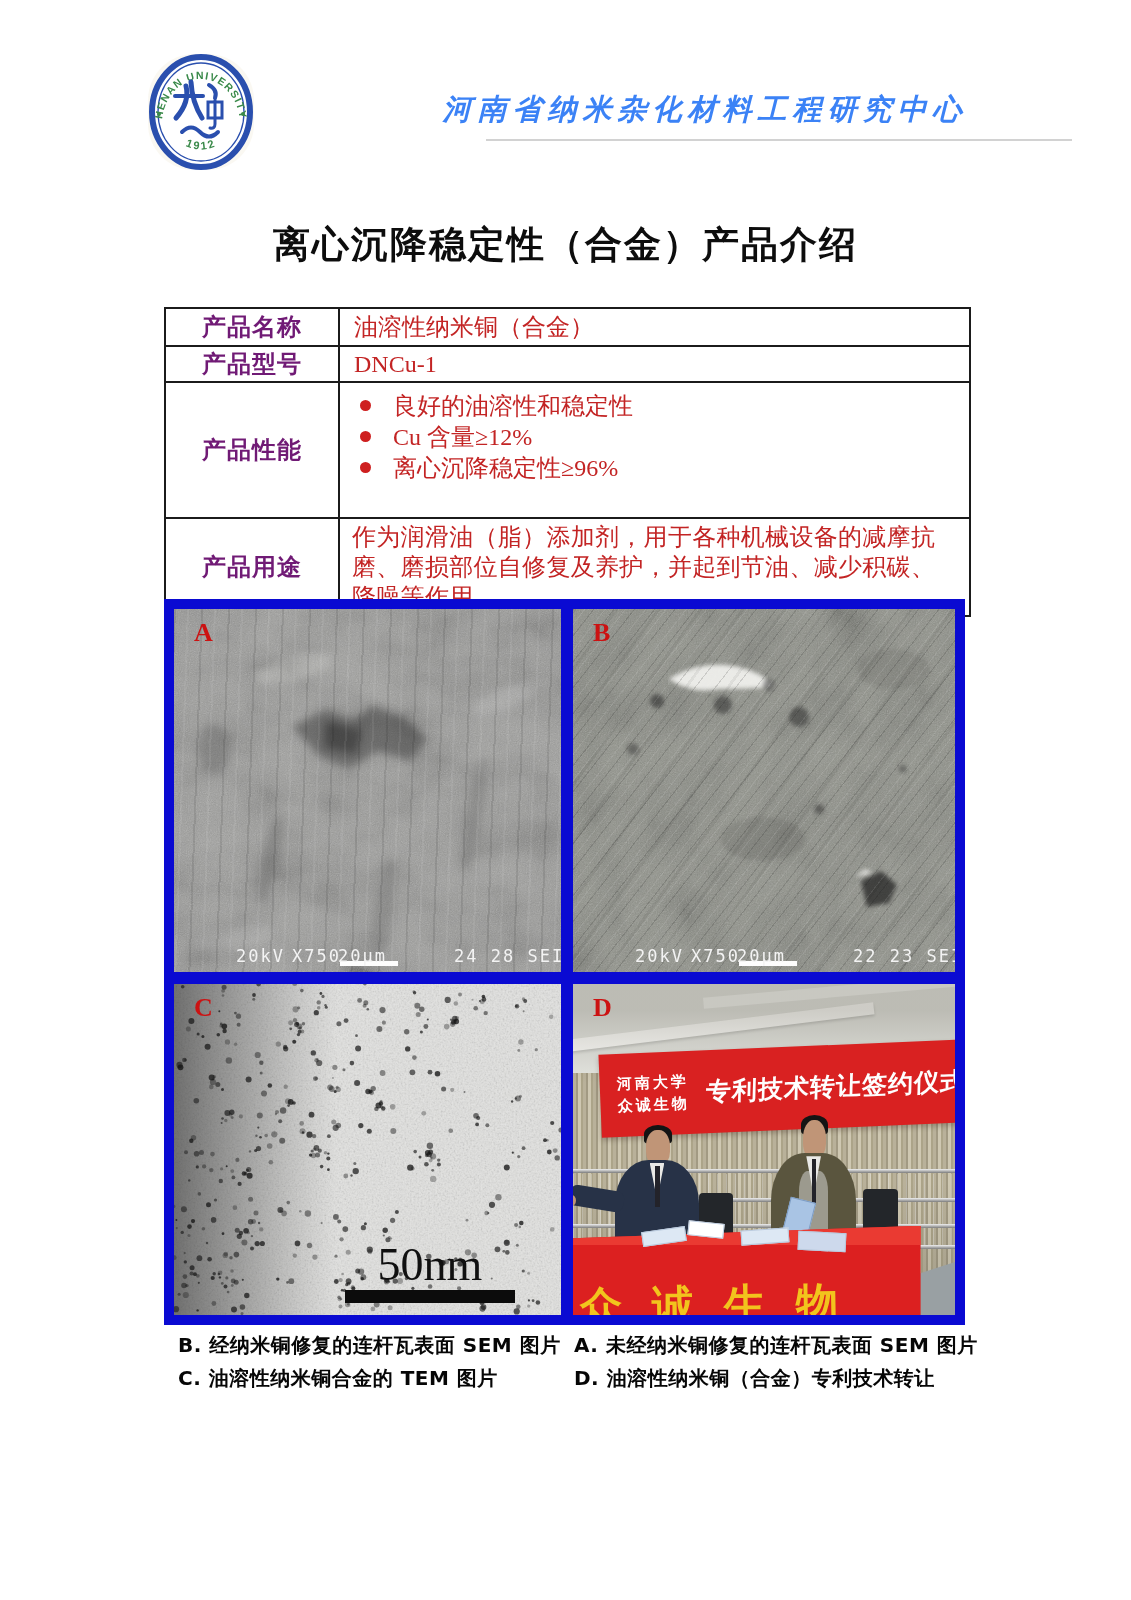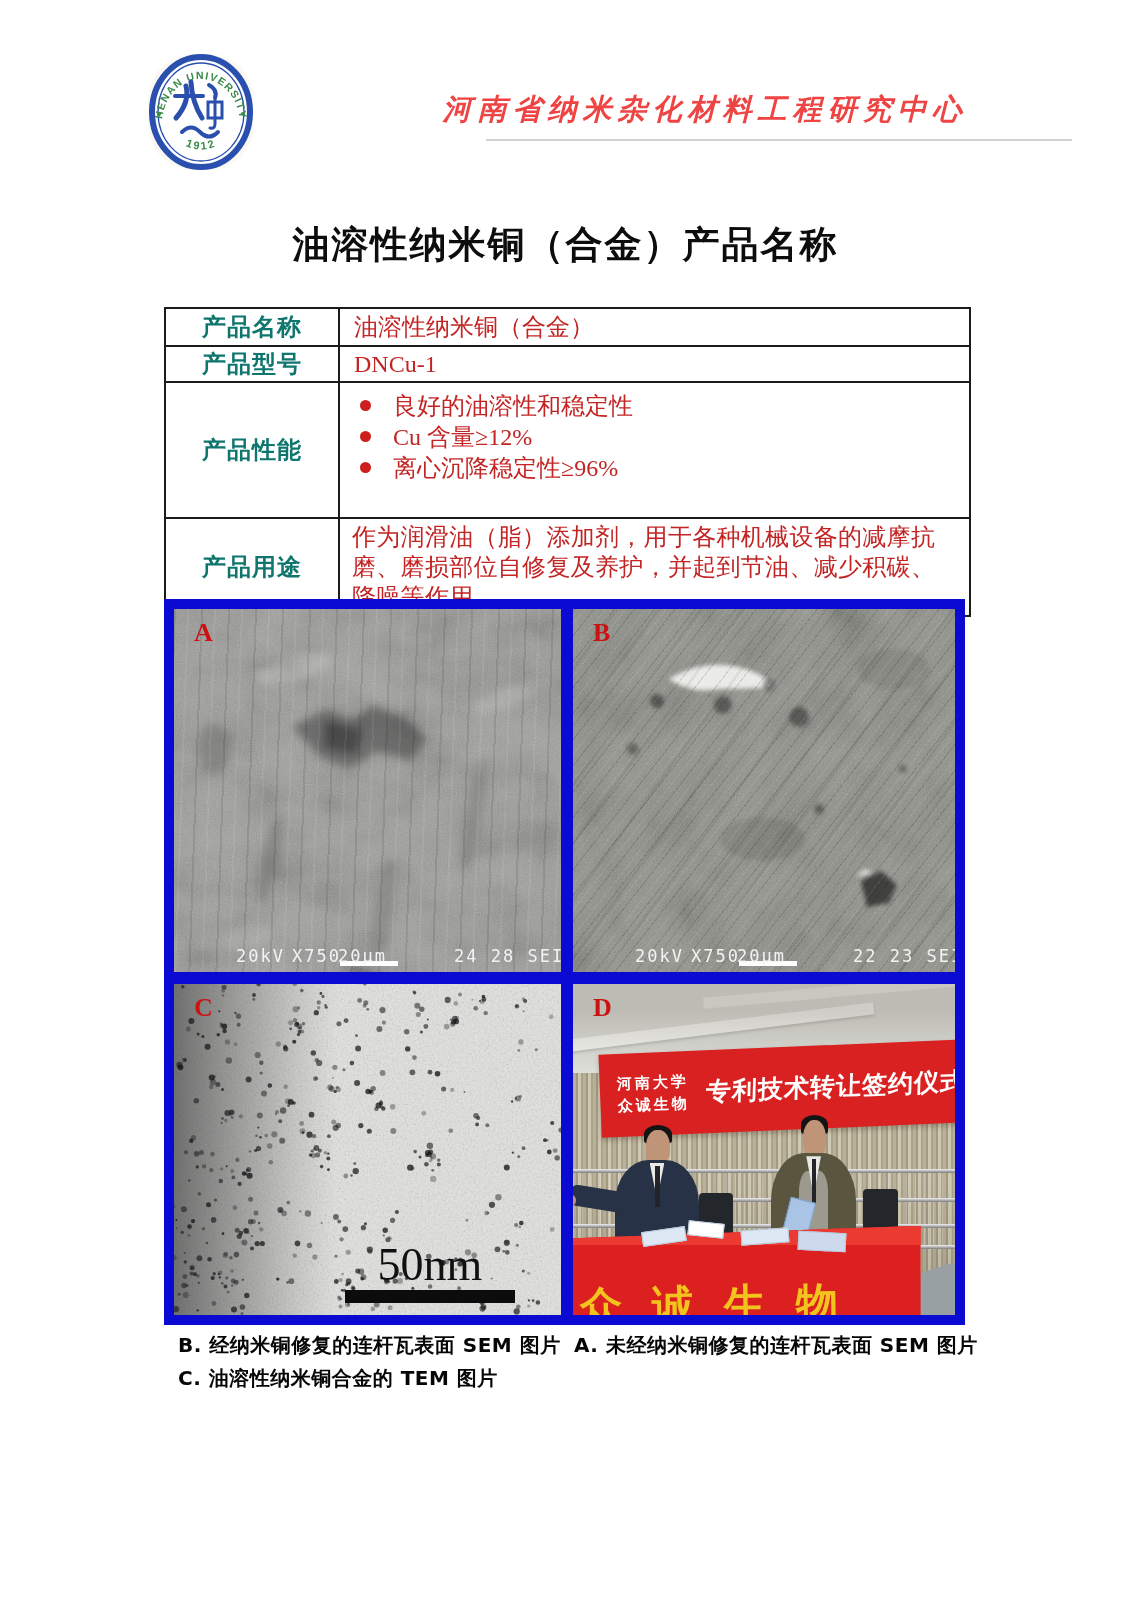--- a/index.html
+++ b/index.html
@@ -6,36 +6,36 @@
   .page {
     position:relative; width:1131px; height:1600px; background:#ffffff;
     font-family:"DejaVu Sans","Liberation Sans",sans-serif; overflow:hidden;
   }
 
   
   .logo { position:absolute; left:146px; top:52px; width:110px; height:120px; }
   .center-name {
     position:absolute; left:440px; top:90px; width:530px; text-align:center;
     font-family:"DejaVu Serif","Liberation Serif",serif; font-weight:bold; font-style:italic;
-    font-size:29px; letter-spacing:6px; color:#ef4444; white-space:nowrap;
+    font-size:29px; letter-spacing:6px; color:#3b82f6; white-space:nowrap;
   }
   .head-rule { position:absolute; left:486px; top:139px; width:586px; height:2px; background:#d2d2d2; }
 
   .doc-title {
     position:absolute; left:0; top:220px; width:1131px; text-align:center;
     font-size:37px; font-weight:bold; color:#0d0d0d; letter-spacing:2px;
   }
 
   
   .ptable { position:absolute; left:164px; top:307px; width:803px; border:2px solid #1b1b1b; background:#fff; }
   .prow { display:flex; border-top:2px solid #1b1b1b; }
   .prow:first-child { border-top:none; }
   .plabel {
     width:172px; flex:none; display:flex; align-items:center; justify-content:center;
-    font-weight:bold; font-size:24px; color:#0f766e; border-right:2px solid #1b1b1b; letter-spacing:1px;
+    font-weight:bold; font-size:24px; color:#701a75; border-right:2px solid #1b1b1b; letter-spacing:1px;
   }
   .pvalue {
     flex:1; display:flex; align-items:center; padding:2px 14px;
     font-family:"Liberation Serif","DejaVu Serif",serif; font-size:24px; color:#c32424;
   }
   .r1 { min-height:33px; } .r2 { min-height:34px; } .r3 { min-height:134px; } .r4 { min-height:64px; }
   .bullets { flex:1; padding:7px 14px 9px 14px; }
   .bullet-row { display:flex; align-items:center; height:31px; }
   .bullet-dot { width:11px; height:11px; border-radius:50%; background:#ce1f1f; margin:0 22px 0 6px; flex:none; }
   .bullet-text { font-family:"Liberation Serif","DejaVu Serif",serif; font-size:24px; color:#c32424; }
@@ -184,21 +184,21 @@
         <path d="M62 50 h14 v16 h-14 z" stroke-width="3"></path>
         <path d="M69 48 v24 q0 5 -5 4" stroke-width="3"></path>
         <path d="M36 80 q9 -9 18 0 q9 9 18 0" stroke-width="4"></path>
       </g>
     </svg>
   </div>
 
   <div class="center-name">河南省纳米杂化材料工程研究中心</div>
   <div class="head-rule"></div>
 
-  <div class="doc-title">油溶性纳米铜（合金）产品名称</div>
+  <div class="doc-title">离心沉降稳定性（合金）产品介绍</div>
 
   <div class="ptable">
     <div class="prow r1">
       <div class="plabel">产品名称</div>
       <div class="pvalue">油溶性纳米铜（合金）</div>
     </div>
     <div class="prow r2">
       <div class="plabel">产品型号</div>
       <div class="pvalue">DNCu-1</div>
     </div>
@@ -809,15 +809,16 @@
         <div class="pd-cloth-text">众诚生物</div>
       </div>
       <div class="panel-label">D</div>
     </div>
   </div>
 
   <div class="captions">
     <div class="cap">B. 经纳米铜修复的连杆瓦表面 SEM 图片</div>
     <div class="cap">A. 未经纳米铜修复的连杆瓦表面 SEM 图片</div>
     <div class="cap">C. 油溶性纳米铜合金的 TEM 图片</div>
+    <div class="cap">D. 油溶性纳米铜（合金）专利技术转让</div>
   </div>
 
 </div>
 
 </body></html>

